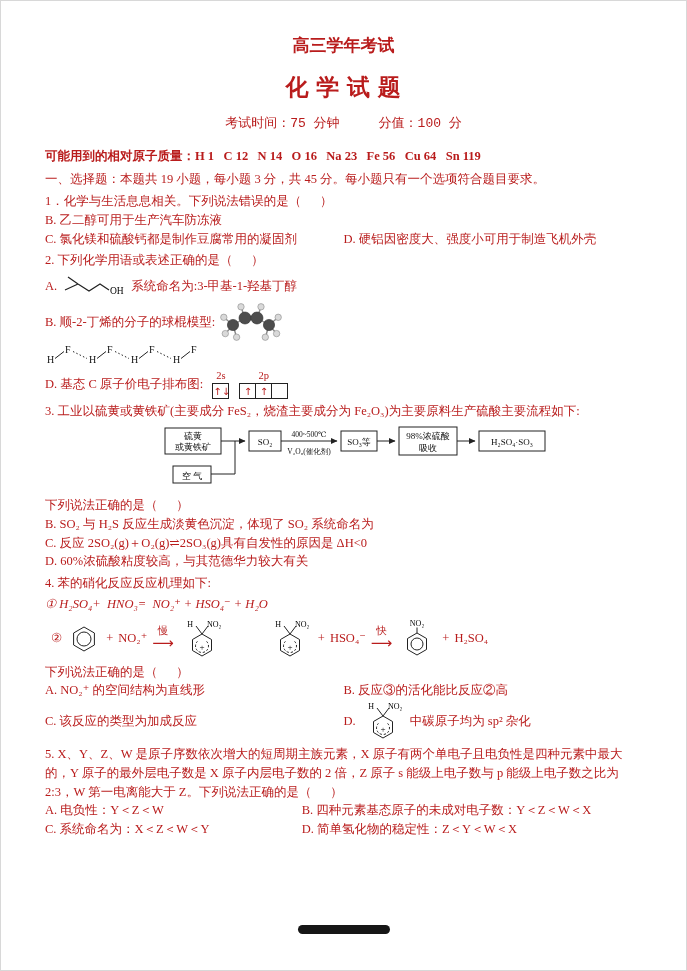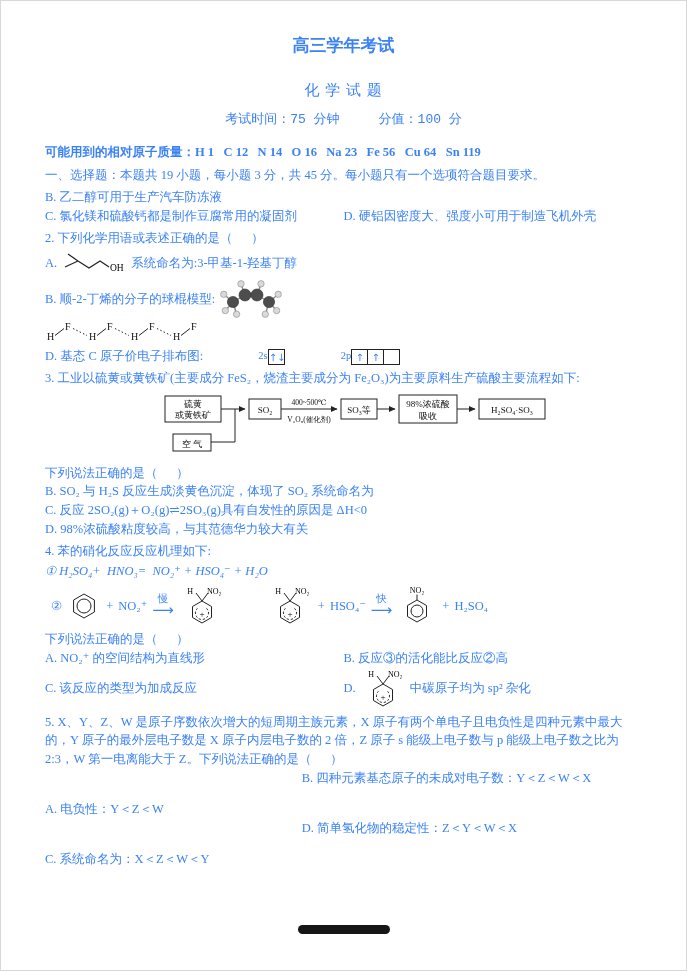--- a/index.html
+++ b/index.html
@@ -1,37 +1,37 @@
 <!DOCTYPE html>
 <html><head>
 <meta charset="utf-8">
 <style>
   * { margin:0; padding:0; box-sizing:border-box; }
   html,body { background:#e9e9e9; }
   body { font-family:"Liberation Serif","DejaVu Serif",serif; }
   .page {
     width:687px; height:971px; margin:0 auto; background:#ffffff;
     border:1px solid #d8d8d8; position:relative; overflow:hidden;
-    padding:26px 44px 0 44px; color:#3b82f6; font-size:12.5px; line-height:1.5;
+    padding:26px 44px 0 44px; color:#b91c1c; font-size:12.5px; line-height:1.5;
   }
   [data-bind] { white-space:pre-wrap; }
   .title { text-align:center; font-weight:bold; font-size:17px; margin-top:6px; }
-  .subject { text-align:center; font-weight:normal; font-size:15px; margin-top:20px; letter-spacing:1px; }
+  .subject { text-align:center; font-weight:bold; font-size:23px; margin-top:12px; letter-spacing:1px; }
   .exam-info { text-align:center; font-size:13px; margin-top:9px;font-family:Liberation Mono, monospace; }
   .masses { font-weight:bold; margin-top:13px; }
   .section { margin-top:5px; }
   .q { margin-top:3px; }
   .opt2 { display:flex; }
   .opt2 .col50 { flex:0 0 50%; }
-  .opt2 .col43 { flex:0 0 43%;margin-top:31px; }
+  .opt2 .col43 { flex:0 0 43%; }
   .optline { display:flex; align-items:center; gap:5px; margin-top:2px; }
   .optline svg { flex:0 0 auto; }
   
   .orb { display:inline-flex; gap:10px; align-items:flex-end; margin-left:4px; }
-  .orb-col { display:inline-flex; flex-direction:row; align-items:center;margin-left:46px; }
+  .orb-col { display:inline-flex; flex-direction:column; align-items:center; }
   .orb-lbl { font-size:10.5px; line-height:1.2; }
   .orow { display:inline-flex; }
   .obox { display:inline-block; width:17px; height:16px; border:1px solid #222;
           text-align:center; font-size:10px; line-height:15px;
           font-family:"DejaVu Sans",sans-serif; }
   .orow .obox + .obox { margin-left:-1px; }
   
   .flowwrap { margin:4px 0 2px 118px; }
   
   .eq { margin-top:2px; font-style:italic; }
@@ -50,20 +50,21 @@
 
 <div class="page">
 
   <div class="title" data-bind="page.title">高三学年考试</div>
   <div class="subject" data-bind="page.subject">化 学 试 题</div>
   <div class="exam-info" data-bind="page.exam_info">考试时间：75 分钟     分值：100 分</div>
   <div class="masses" data-bind="page.atomic_masses">可能用到的相对原子质量：H 1   C 12   N 14   O 16   Na 23   Fe 56   Cu 64   Sn 119</div>
   <div class="section" data-bind="page.section_header">一、选择题：本题共 19 小题，每小题 3 分，共 45 分。每小题只有一个选项符合题目要求。</div>
 
   <div class="q">
+    <div data-bind="q1.stem">1．化学与生活息息相关。下列说法错误的是（      ）</div>
     <div class="opt2">
       <div data-bind="q1.b">B. 乙二醇可用于生产汽车防冻液</div>
     </div>
     <div class="opt2">
       <div class="col50" data-bind="q1.c">C. 氯化镁和硫酸钙都是制作豆腐常用的凝固剂</div>
       <div data-bind="q1.d">D. 硬铝因密度大、强度小可用于制造飞机外壳</div>
     </div>
   </div>
 
   <div class="q">
@@ -194,21 +195,21 @@
           <text x="265" y="14.5" data-bind="q3.flow.box4_line1">98%浓硫酸</text>
           <text x="265" y="27" data-bind="q3.flow.box4_line2">吸收</text>
           <text x="349" y="20.5" data-bind="q3.flow.box5">H₂SO₄·SO₃</text>
         </g>
       </svg>
     </div>
 
     <div data-bind="q3.question">下列说法正确的是（      ）</div>
     <div data-bind="q3.b">B. SO₂ 与 H₂S 反应生成淡黄色沉淀，体现了 SO₂ 系统命名为</div>
     <div data-bind="q3.c">C. 反应 2SO₂(g)＋O₂(g)⇌2SO₃(g)具有自发性的原因是 ΔH&lt;0</div>
-    <div data-bind="q3.d">D. 98%浓硫酸粘度较高，与其范德华力较大有关</div>
+    <div data-bind="q3.d">D. 60%浓硫酸粘度较高，与其范德华力较大有关</div>
   </div>
 
   <div class="q">
     <div data-bind="q4.stem">4. 苯的硝化反应反应机理如下:</div>
     <div class="eq" data-bind="q4.eq1">① H₂SO₄+  HNO₃=  NO₂⁺ + HSO₄⁻ + H₂O</div>
 
     <div class="rxnrow">
       <span class="rxn">
         <span data-bind="q4.r2.num">②</span>
         <svg width="34" height="36" viewBox="0 0 34 36">

